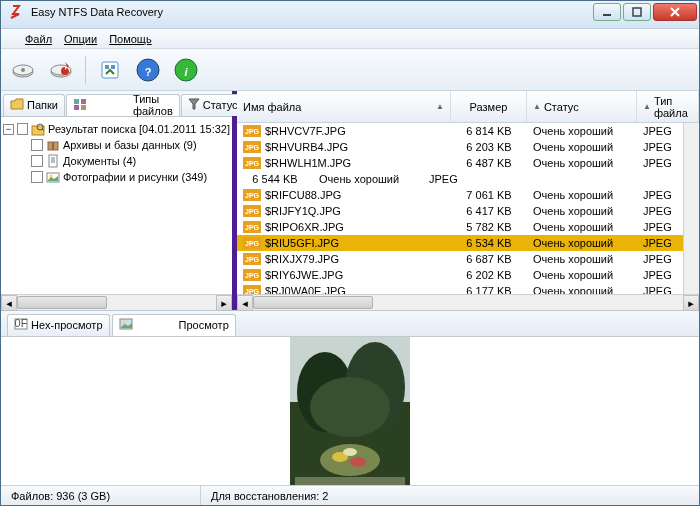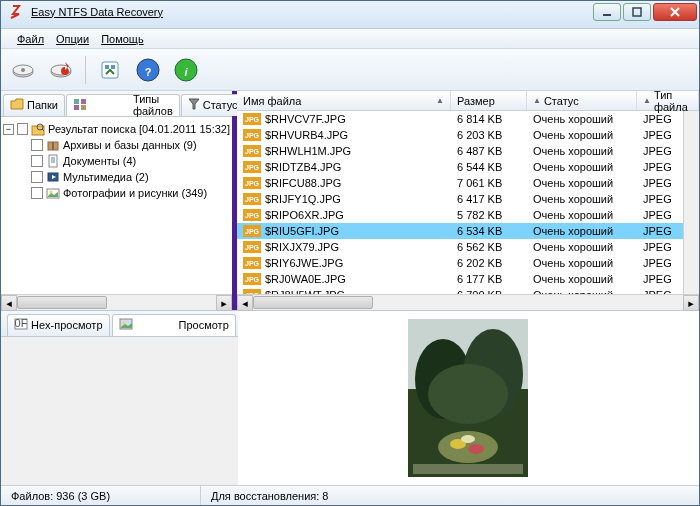--- a/index.html
+++ b/index.html
@@ -1,61 +1,61 @@
 <!DOCTYPE html>
 <html><head>
 <meta charset="utf-8">
 <style>
 * { box-sizing: border-box; margin: 0; padding: 0; font-family: Tahoma, sans-serif; font-size: 11px; }
 body { background: #fff; width: 700px; height: 506px; overflow: hidden; }
 .window { width: 700px; height: 506px; border: 1px solid #4a6b8a; background: #f0f0f0; display: flex; flex-direction: column; }
-.titlebar { height: 28px; background: linear-gradient(#eaf3fb, #d5e5f5); display: flex; align-items: center; padding: 0 2px 6px 8px; border-bottom: 1px solid #bcd; text-decoration: underline; }
+.titlebar { height: 28px; background: linear-gradient(#eaf3fb, #d5e5f5); display: flex; align-items: center; padding: 0 2px 6px 8px; border-bottom: 1px solid #bcd; }
 .titlebar .icon { width: 16px; height: 16px; margin-right: 6px; }
 .title { flex: 1; color: #000; }
 .win-btns { display: flex; gap: 2px; }
 .win-btn { width: 28px; height: 18px; border: 1px solid #7a8; border-radius: 3px; display: flex; align-items: center; justify-content: center; background: linear-gradient(#f3f8fb, #cfe3f3); }
 .win-btn.close { background: linear-gradient(#f07a6a, #c83a2a); border-color: #a33; width: 44px; color: #fff; }
 .win-btn svg { display: block; }
-.menubar { height: 20px; background: linear-gradient(#fafcfe, #e8eef6); display: flex; align-items: center; padding: 0 16px; border-bottom: 1px solid #d0d8e0; gap: 12px; }
+.menubar { height: 20px; background: linear-gradient(#fafcfe, #e8eef6); display: flex; align-items: center; padding: 0 24px; border-bottom: 1px solid #d0d8e0; gap: 12px; }
 .menu-item { text-decoration: underline; color: #000; cursor: default; }
 .toolbar { height: 42px; background: linear-gradient(#f8fbfe, #e6eef6); border-bottom: 1px solid #c8d4e0; display: flex; align-items: center; padding: 0 6px; gap: 6px; }
 .tb-btn { width: 32px; height: 32px; display: flex; align-items: center; justify-content: center; border-radius: 3px; }
 .tb-sep { width: 1px; height: 28px; background: #c0ccd8; margin: 0 2px; }
 .content { flex: 1; display: flex; flex-direction: column; min-height: 0; }
 .upper { display: flex; height: 220px; border-bottom: 1px solid #c0c8d0; }
 .left-panel { width: 236px; display: flex; flex-direction: column; border-right: 5px solid #4c1d95; }
 .left-tabs { height: 26px; background: linear-gradient(#f4f8fc, #e4ecf4); display: flex; align-items: center; padding: 2px 2px 0; gap: 1px; border-bottom: 1px solid #c0c8d0; }
 .ltab { height: 22px; padding: 0 6px; display: flex; align-items: center; gap: 3px; background: linear-gradient(#fff, #e8eef6); border: 1px solid #c0c8d0; border-bottom: none; border-radius: 3px 3px 0 0; font-size: 11px; }
 .ltab.active { background: #fff; gap: 46px; }
 .tree { flex: 1; background: #fff; padding: 4px 2px; overflow: auto; font-size: 11px; }
 .tree-row { display: flex; align-items: center; height: 16px; white-space: nowrap; }
 .tree-indent { display: inline-block; }
 .expander { width: 11px; height: 11px; border: 1px solid #888; display: inline-flex; align-items: center; justify-content: center; font-size: 9px; line-height: 1; margin-right: 3px; background: #fff; }
 .chk { width: 12px; height: 12px; border: 1px solid #888; margin-right: 3px; display: inline-block; background: #fff; }
 .tree-icon { width: 14px; height: 14px; margin-right: 3px; display: inline-flex; align-items: center; justify-content: center; }
 .hscroll { height: 16px; background: #f0f0f0; border-top: 1px solid #d0d0d0; position: relative; }
 .hscroll .thumb { position: absolute; left: 16px; top: 1px; height: 13px; width: 90px; background: linear-gradient(#e8e8e8, #d0d0d0); border: 1px solid #b0b0b0; border-radius: 2px; }
 .hscroll .ab { position: absolute; top: 0; width: 16px; height: 16px; display: flex; align-items: center; justify-content: center; background: linear-gradient(#f0f0f0, #d8d8d8); border: 1px solid #c0c0c0; }
 .right-panel { flex: 1; display: flex; flex-direction: column; min-width: 0; }
-.list-header { height: 20px; background: linear-gradient(#fff, #e8eef6); border-bottom: 1px solid #c8d0d8; display: flex; }
+.list-header { height: 32px; background: linear-gradient(#fff, #e8eef6); border-bottom: 1px solid #c8d0d8; display: flex; }
 .lh-col { border-right: 1px solid #d8dee6; display: flex; align-items: center; padding: 0 6px; gap: 3px; position: relative; }
 .lh-col .arrow { font-size: 8px; color: #666; }
 .file-list { flex: 1; background: #fff; overflow: hidden; }
 .file-row { height: 16px; display: flex; align-items: center; }
-.file-row.sel { background: #7dd3fc; }
+.file-row.sel { background: #eab308; }
 .fc { padding: 0 6px; display: flex; align-items: center; overflow: hidden; white-space: nowrap; }
 .fc .jpg-icon { width: 18px; height: 12px; background: #e8a020; color: #fff; font-size: 7px; font-weight: bold; display: inline-flex; align-items: center; justify-content: center; margin-right: 4px; }
 .lower-tabs { height: 26px; background: linear-gradient(#f4f8fc, #e4ecf4); display: flex; align-items: center; padding: 2px 2px 0 6px; gap: 2px; border-bottom: 1px solid #c0c8d0; }
-.lower { flex: 1; display: flex; flex-direction: row; min-height: 0; }
+.lower { flex: 1; display: flex; flex-direction: column; min-height: 0; }
 .preview { flex: 1; background: #fff; display: flex; align-items: center; justify-content: center; overflow: hidden; }
 .preview-img { width: 120px; height: 158px; background: #2a4020; position: relative; overflow: hidden; }
 .statusbar { height: 20px; background: linear-gradient(#f8fafc, #e6ecf2); border-top: 1px solid #c8d0d8; display: flex; align-items: center; }
 .status-cell { padding: 0 10px; border-right: 1px solid #c8d0d8; height: 100%; display: flex; align-items: center; }
 .vscroll { width: 16px; background: #f0f0f0; border-left: 1px solid #d0d0d0; }
-.c-name { width: 214px; } .c-size { width: 76px; text-align: right; justify-content: flex-start; } .c-status { width: 110px; } .c-type { flex: 1; }
+.c-name { width: 214px; } .c-size { width: 76px; text-align: right; justify-content: center; } .c-status { width: 110px; } .c-type { flex: 1; }
 </style>
 </head>
 <body>
 
 <div class="window">
   <div class="titlebar">
     <span class="icon">
       <svg width="16" height="16">
           <path d="M4 2 L10 2 L4 10 L10 10 L2 14" stroke="#d03020" stroke-width="2" fill="none"></path>
         </svg>
@@ -186,31 +186,20 @@
                     <line x1="5" y1="8" x2="9" y2="8" stroke="#58a"></line>
                   </svg>
                 </span>
                 <span>Документы (4)</span>
               </div>
               <div class="tree-row">
                 <span class="tree-indent" style="width:28px"></span>
                 <span class="chk"></span>
                 <span class="tree-icon">
                   <svg width="14" height="14">
-                    <rect x="2" y="3" width="10" height="8" fill="#358" stroke="#246"></rect>
-                    <polygon points="6,5 6,9 10,7" fill="#fff"></polygon>
-                  </svg>
-                </span>
-                <span>Мультимедиа (2)</span>
-              </div>
-              <div class="tree-row">
-                <span class="tree-indent" style="width:28px"></span>
-                <span class="chk"></span>
-                <span class="tree-icon">
-                  <svg width="14" height="14">
                     <rect x="1" y="3" width="12" height="9" fill="#fff" stroke="#888"></rect>
                     <circle cx="5" cy="6" r="1.5" fill="#fc6"></circle>
                     <path d="M2 10 L5 7 L8 9 L12 6 L12 11 L2 11 Z" fill="#6a6"></path>
                   </svg>
                 </span>
                 <span>Фотографии и рисунки (349)</span>
               </div>
             </div>
         </div>
         <div class="hscroll">
@@ -261,24 +250,20 @@
               <div class="file-row">
                 <div class="fc c-name">
                   <span class="jpg-icon">JPG</span>
                   <span>$RHWLH1M.JPG</span>
                 </div>
                 <div class="fc c-size">6 487 KB</div>
                 <div class="fc c-status">Очень хороший</div>
                 <div class="fc c-type">JPEG</div>
               </div>
               <div class="file-row">
-                <div class="fc c-name">
-                  <span class="jpg-icon">JPG</span>
-                  <span>$RIDTZB4.JPG</span>
-                </div>
                 <div class="fc c-size">6 544 KB</div>
                 <div class="fc c-status">Очень хороший</div>
                 <div class="fc c-type">JPEG</div>
               </div>
               <div class="file-row">
                 <div class="fc c-name">
                   <span class="jpg-icon">JPG</span>
                   <span>$RIFCU88.JPG</span>
                 </div>
                 <div class="fc c-size">7 061 KB</div>
@@ -310,21 +295,21 @@
                 </div>
                 <div class="fc c-size">6 534 KB</div>
                 <div class="fc c-status">Очень хороший</div>
                 <div class="fc c-type">JPEG</div>
               </div>
               <div class="file-row">
                 <div class="fc c-name">
                   <span class="jpg-icon">JPG</span>
                   <span>$RIXJX79.JPG</span>
                 </div>
-                <div class="fc c-size">6 562 KB</div>
+                <div class="fc c-size">6 687 KB</div>
                 <div class="fc c-status">Очень хороший</div>
                 <div class="fc c-type">JPEG</div>
               </div>
               <div class="file-row">
                 <div class="fc c-name">
                   <span class="jpg-icon">JPG</span>
                   <span>$RIY6JWE.JPG</span>
                 </div>
                 <div class="fc c-size">6 202 KB</div>
                 <div class="fc c-status">Очень хороший</div>
@@ -391,15 +376,15 @@
             <ellipse cx="60" cy="120" rx="7" ry="4" fill="#e0e0b0"></ellipse>
             <rect x="5" y="145" width="110" height="10" fill="#6a7858"></rect>
           </svg>
         </div>
       </div>
     </div>
   </div>
 
   <div class="statusbar">
     <div class="status-cell" style="width:200px">Файлов: 936 (3 GB)</div>
-    <div class="status-cell" style="flex:1;border-right:none">Для восстановления: 8</div>
+    <div class="status-cell" style="flex:1;border-right:none">Для восстановления: 2</div>
   </div>
 </div>
 
 </body></html>

